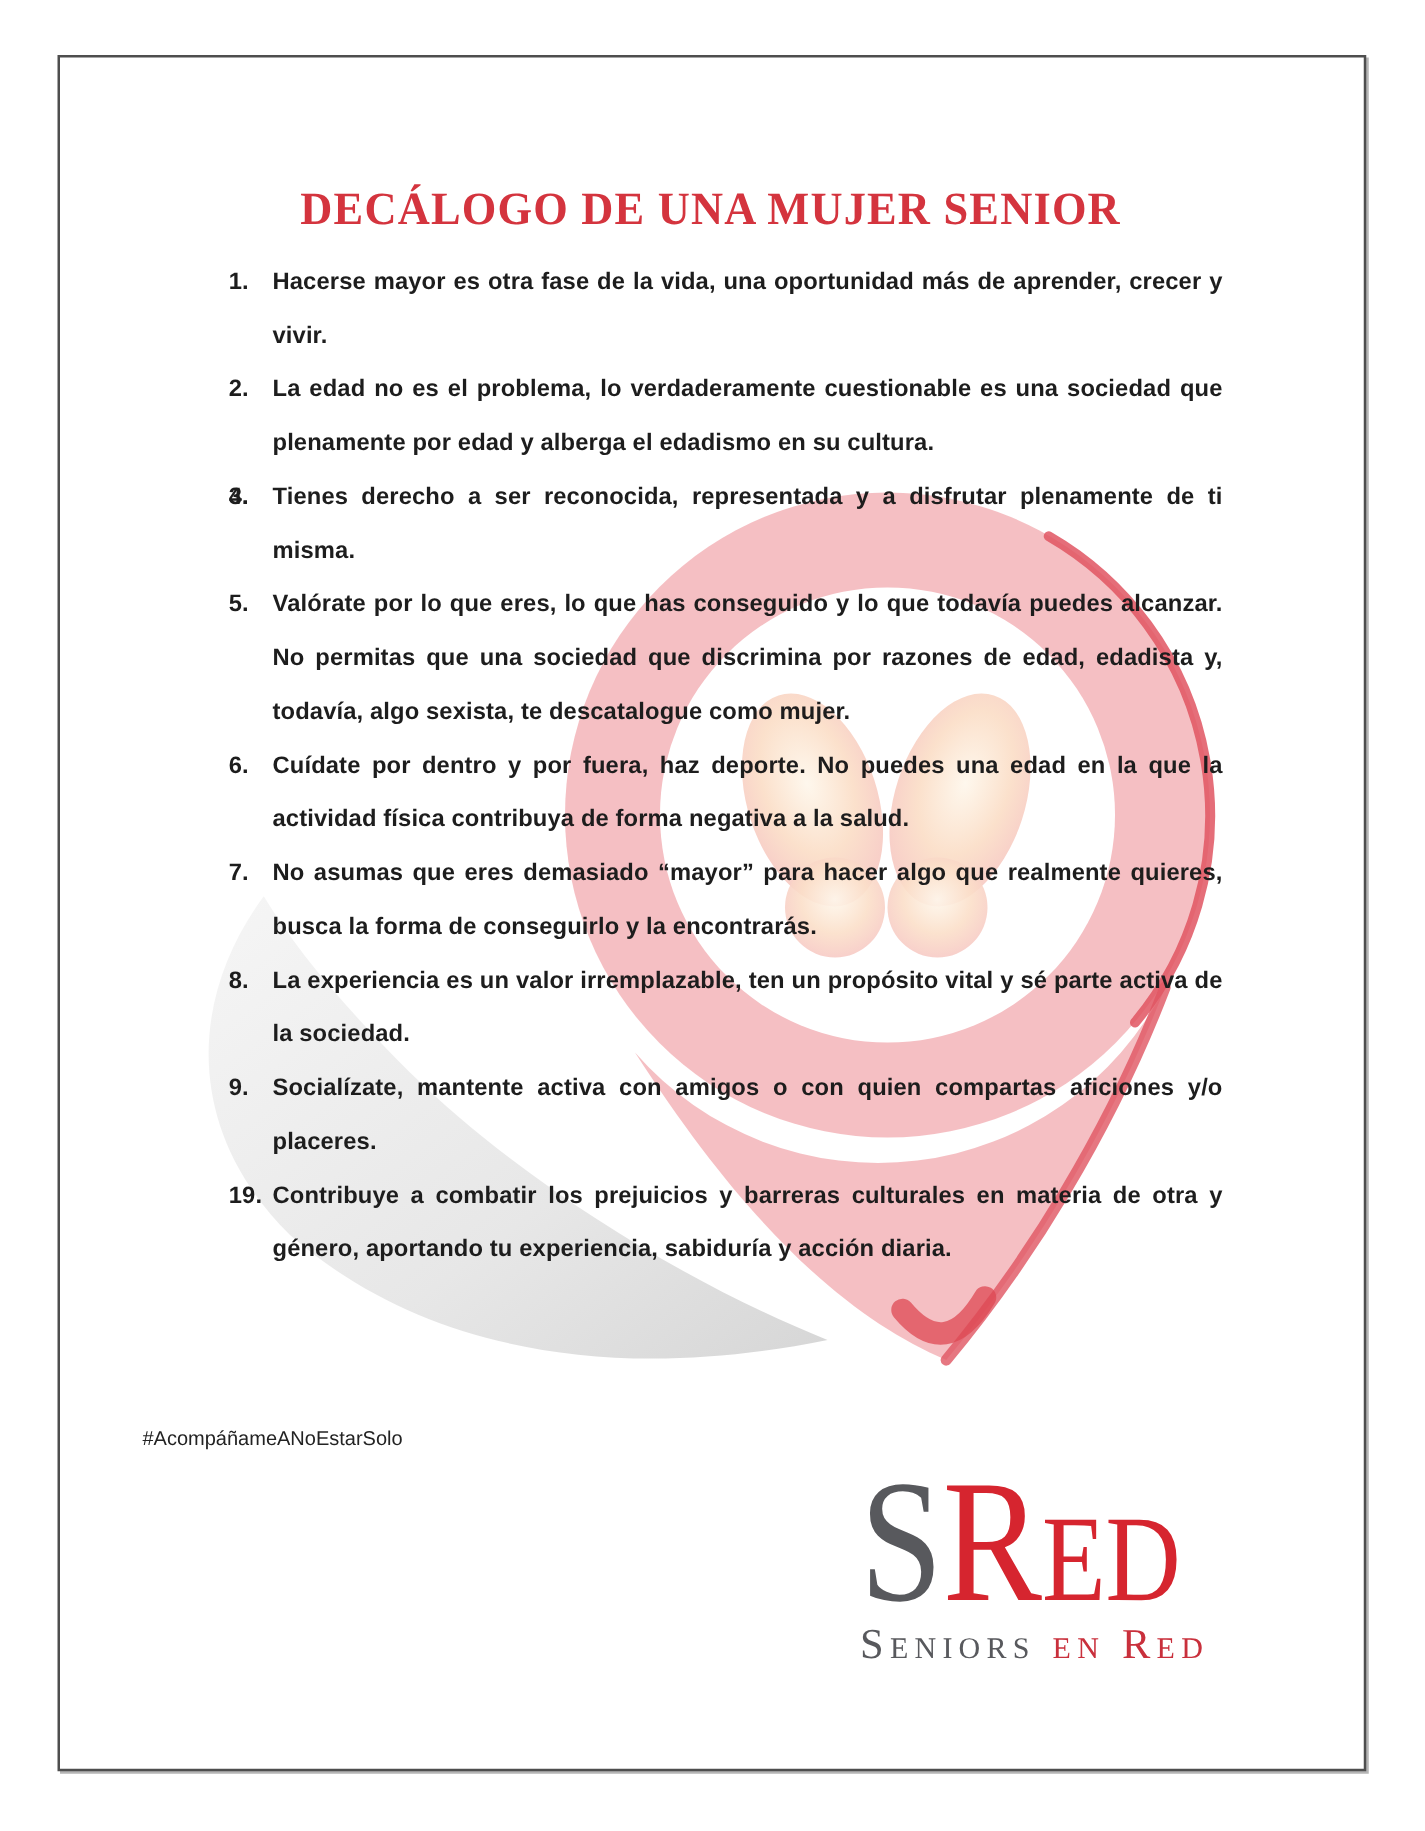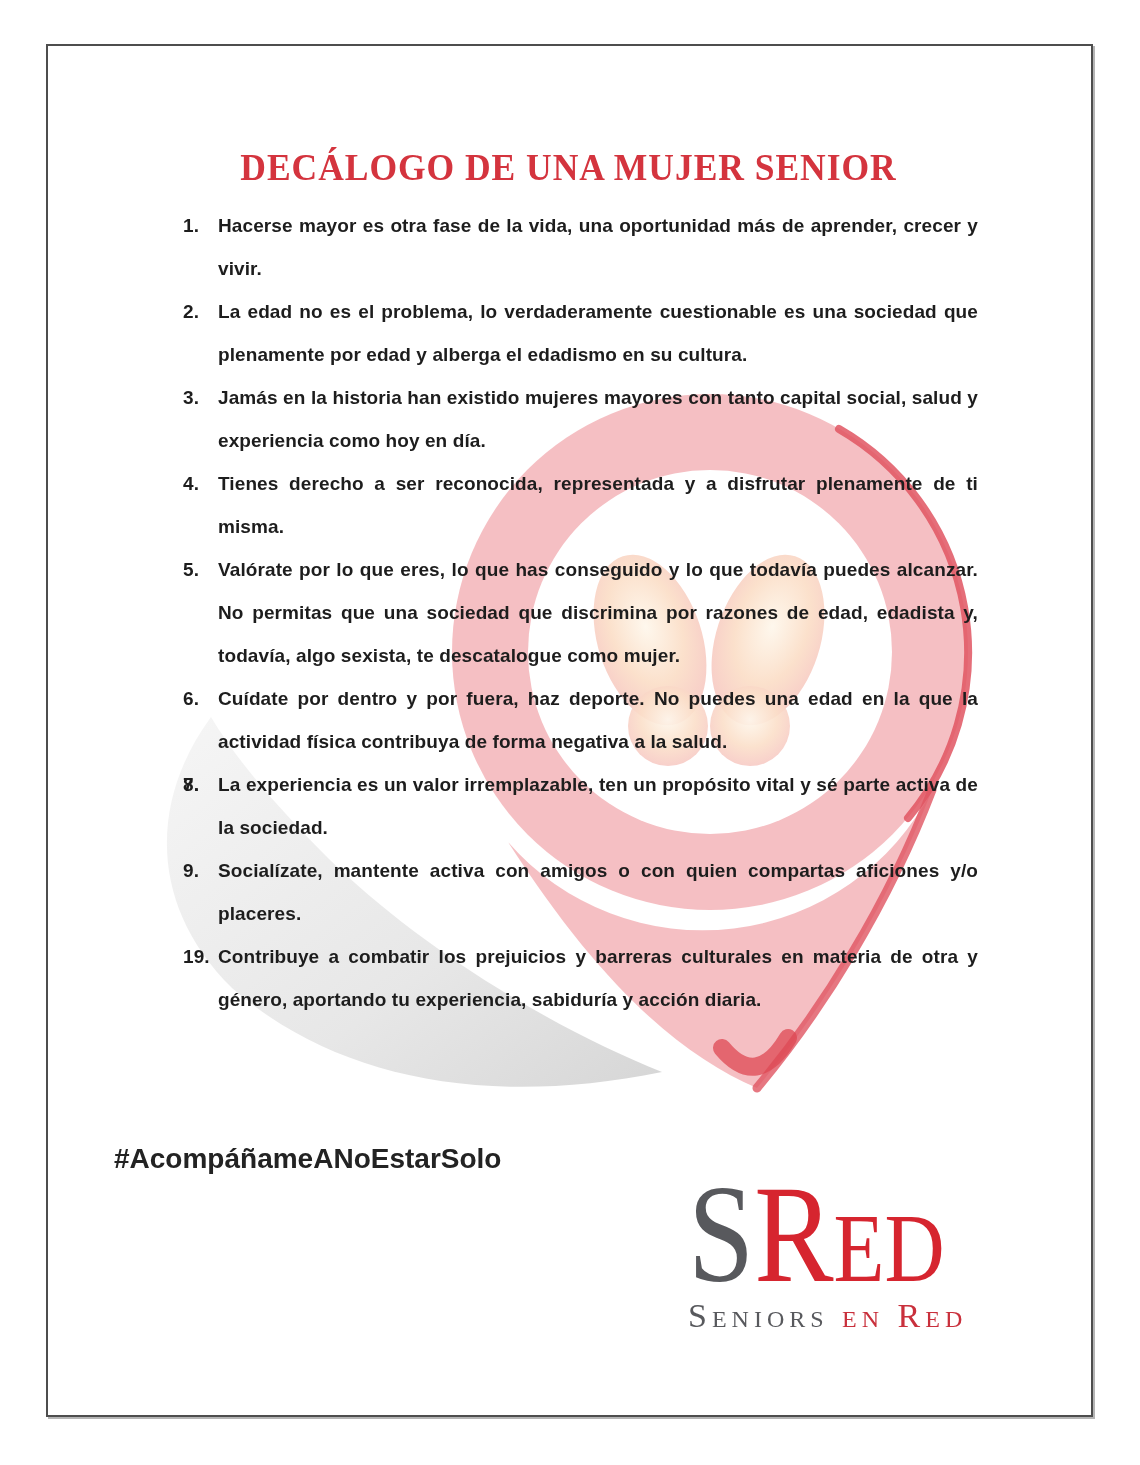--- a/index.html
+++ b/index.html
@@ -20,21 +20,21 @@
     white-space:nowrap;
   }
   .decalogue {
     position:absolute; left:183px; top:204px; width:795px; margin:0; padding:0;
     list-style:none; font-size:19px; font-weight:700; color:#1d1d1d;
     line-height:43px; letter-spacing:.1px;
   }
   .decalogue li { position:relative; padding-left:35px; text-align:justify; }
   .decalogue .num { position:absolute; left:0; top:0; }
   .hashtag {
-    position:absolute; left:114px; top:1143px; font-size:28px; font-weight:700; color:#232323;
+    position:absolute; left:114px; top:1143px; font-size:16px; font-weight:400; color:#232323;
   }
   .logo { position:absolute; left:688px; top:1160px; width:320px; font-family:"Liberation Serif", serif; }
   .logo-main {
     font-size:140px; line-height:1.05; font-variant:small-caps; white-space:nowrap;
     transform:scaleX(.85); transform-origin:left top;
   }
   .logo-main .mark-gray { color:#58595d; }
   .logo-main .mark-red  { color:#d6252f; }
   .logo-sub {
     margin-top:-10px; font-size:34px; font-variant:small-caps; letter-spacing:5px;
@@ -96,36 +96,36 @@
       <li>
         <span class="num">1.</span>
         <span>Hacerse mayor es otra fase de la vida, una oportunidad más de aprender, crecer y vivir.</span>
       </li>
       <li>
         <span class="num">2.</span>
         <span>La edad no es el problema, lo verdaderamente cuestionable es una sociedad que plenamente por edad y alberga el edadismo en su cultura.</span>
       </li>
       <li>
         <span class="num">3.</span>
-        <span>Jamás en la historia han existido mujeres mayores con tanto capital social, salud y experiencia como hoy en día.</span>
       </li>
       <li>
         <span class="num">4.</span>
         <span>Tienes derecho a ser reconocida, representada y a disfrutar plenamente de ti misma.</span>
       </li>
       <li>
         <span class="num">5.</span>
         <span>Valórate por lo que eres, lo que has conseguido y lo que todavía puedes alcanzar. No permitas que una sociedad que discrimina por razones de edad, edadista y, todavía, algo sexista, te descatalogue como mujer.</span>
       </li>
       <li>
         <span class="num">6.</span>
         <span>Cuídate por dentro y por fuera, haz deporte. No puedes una edad en la que la actividad física contribuya de forma negativa a la salud.</span>
       </li>
       <li>
         <span class="num">7.</span>
+        <span>No asumas que eres demasiado “mayor” para hacer algo que realmente quieres, busca la forma de conseguirlo y la encontrarás.</span>
       </li>
       <li>
         <span class="num">8.</span>
         <span>La experiencia es un valor irremplazable, ten un propósito vital y sé parte activa de la sociedad.</span>
       </li>
       <li>
         <span class="num">9.</span>
         <span>Socialízate, mantente activa con amigos o con quien compartas aficiones y/o placeres.</span>
       </li>
       <li>

